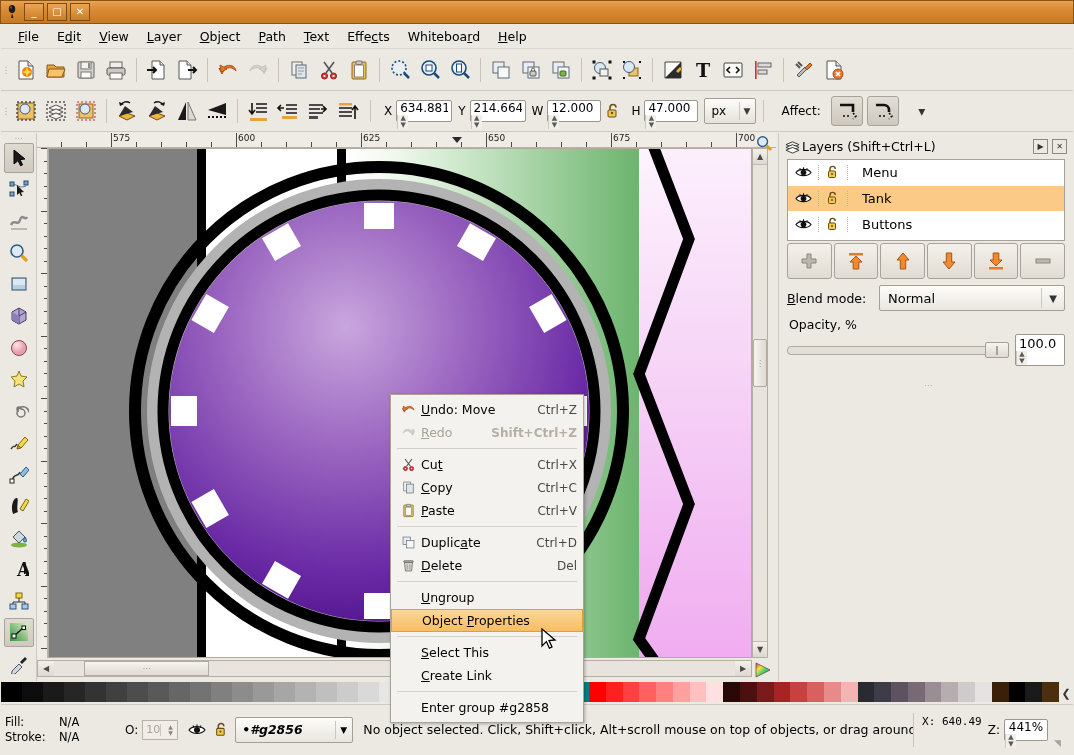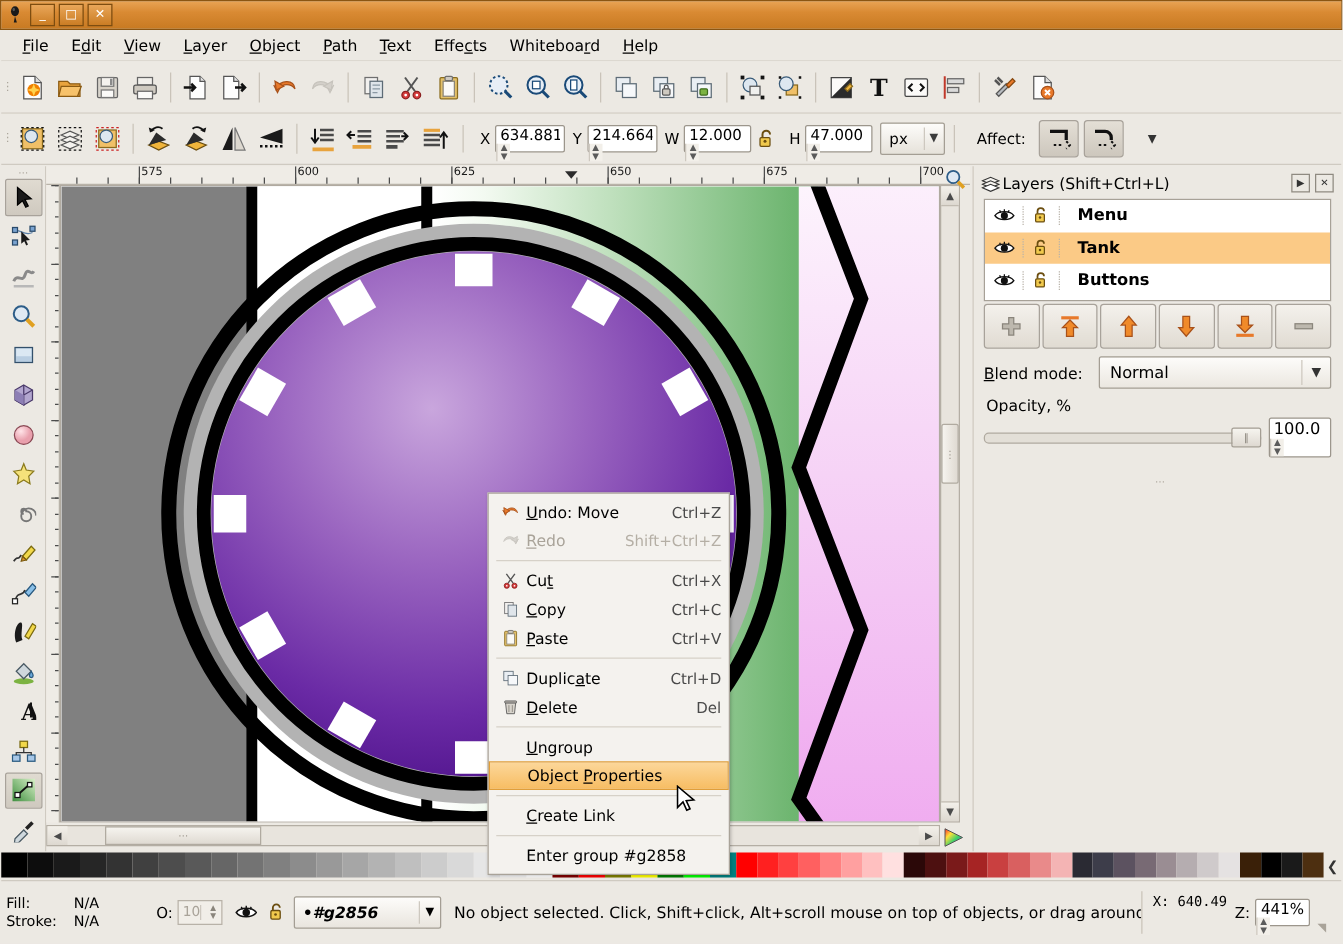--- a/index.html
+++ b/index.html
@@ -177,21 +177,21 @@
     background:#fff; border:1px solid #a7a197;
   }
   .layerrow {
     display:flex; align-items:center; height:26px; font-size:13px;
     border-bottom:1px solid #fff;
   }
   .layerrow.sel { background:#fbca86; }
   .layerrow .eye { width:30px; display:flex; justify-content:center; }
   .layerrow .lockc { width:30px; display:flex; justify-content:center;
     border-left:1px dotted #b9b3a9; border-right:1px dotted #b9b3a9; }
-  .layerrow .lname { padding-left:14px;font-weight:bold; }
+  .layerrow .lname { padding-left:14px; }
   .layerbtns {
     position:absolute; left:4px; top:108px; width:278px; height:36px; display:flex; gap:2px;
   }
   .lbtn {
     flex:1; border:1px solid #a8a29a; border-radius:3px;
     background:linear-gradient(to bottom,#f4f1ec,#e0dbd2);
     display:flex; align-items:center; justify-content:center;
   }
   .blendrow { position:absolute; left:4px; top:150px; width:278px; height:26px;
     display:flex; align-items:center; }
@@ -260,21 +260,21 @@
     padding:3px 0; z-index:50;
   }
   .ctxitem {
     display:flex; align-items:center; height:23px; padding:0 6px; font-size:12.5px;
   }
   .ctxitem.hl { background:linear-gradient(to bottom,#fcd79a,#f7bd63); border:1px solid #e09e3a; height:23px;}
   .ctxitem.disabled { color:#a9a399; }
   .ctxitem .ci-icon { width:22px; display:flex; justify-content:center; align-items:center; }
   .ctxitem .ci-label { flex:1; padding-left:2px; }
   .ctxitem .ci-accel { color:#4a4a4a; font-size:12px; padding-left:12px; }
-  .ctxitem.disabled .ci-accel { color:#b5afa5; }
+  .ctxitem.disabled .ci-accel { color:#b5afa5;font-weight:bold; }
   .ctxsep { height:1px; background:#d6d1c8; margin:4px 6px; }
   .cursor-arrow { position:absolute; left:541px; top:628px; z-index:60; }
 
   u { text-decoration:underline; }
 </style>
 </head>
 <body>
 
 <div class="app">
 
@@ -1367,20 +1367,24 @@
       <span class="ci-label"><u>U</u>ngroup</span>
     </div>
 
     <div class="ctxitem hl">
       <span class="ci-icon"></span>
       <span class="ci-label">Object <u>P</u>roperties</span>
     </div>
 
     <div class="ctxsep"></div>
 
+    <div class="ctxitem">
+      <span class="ci-icon"></span>
+      <span class="ci-label"><u>S</u>elect This</span>
+    </div>
 
     <div class="ctxitem">
       <span class="ci-icon"></span>
       <span class="ci-label"><u>C</u>reate Link</span>
     </div>
 
     <div class="ctxsep"></div>
 
     <div class="ctxitem">
       <span class="ci-icon"></span>

